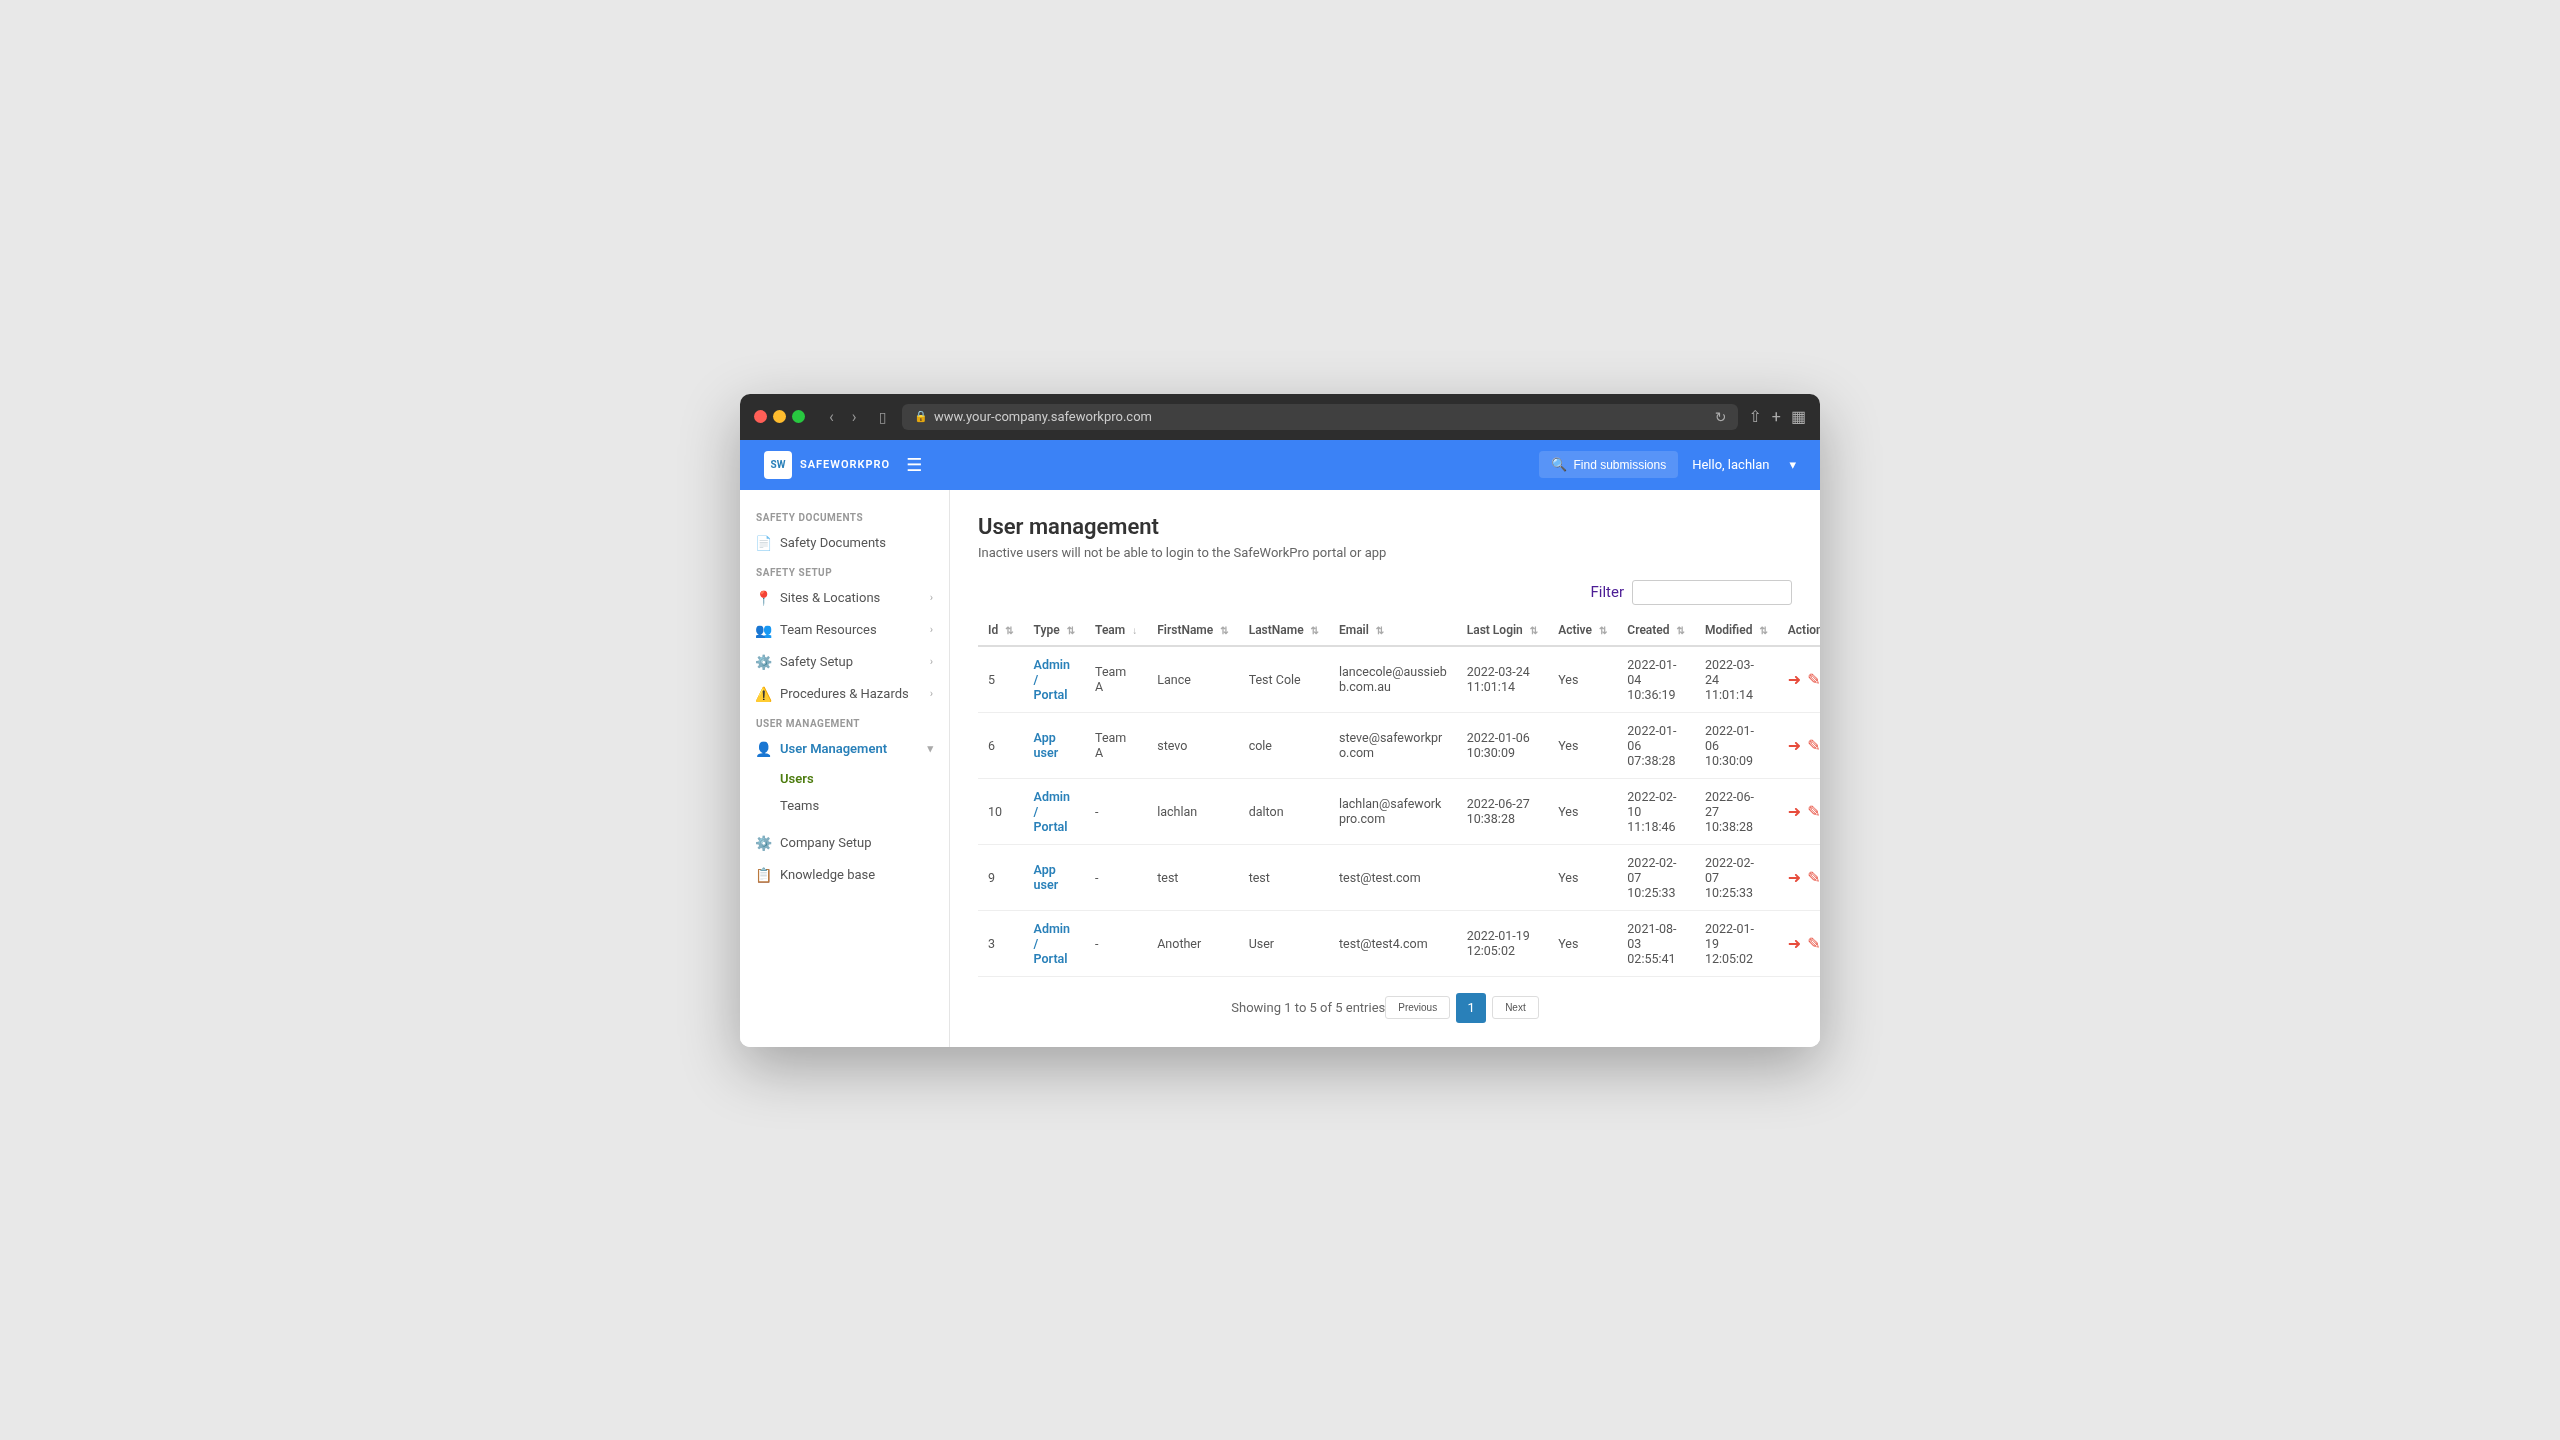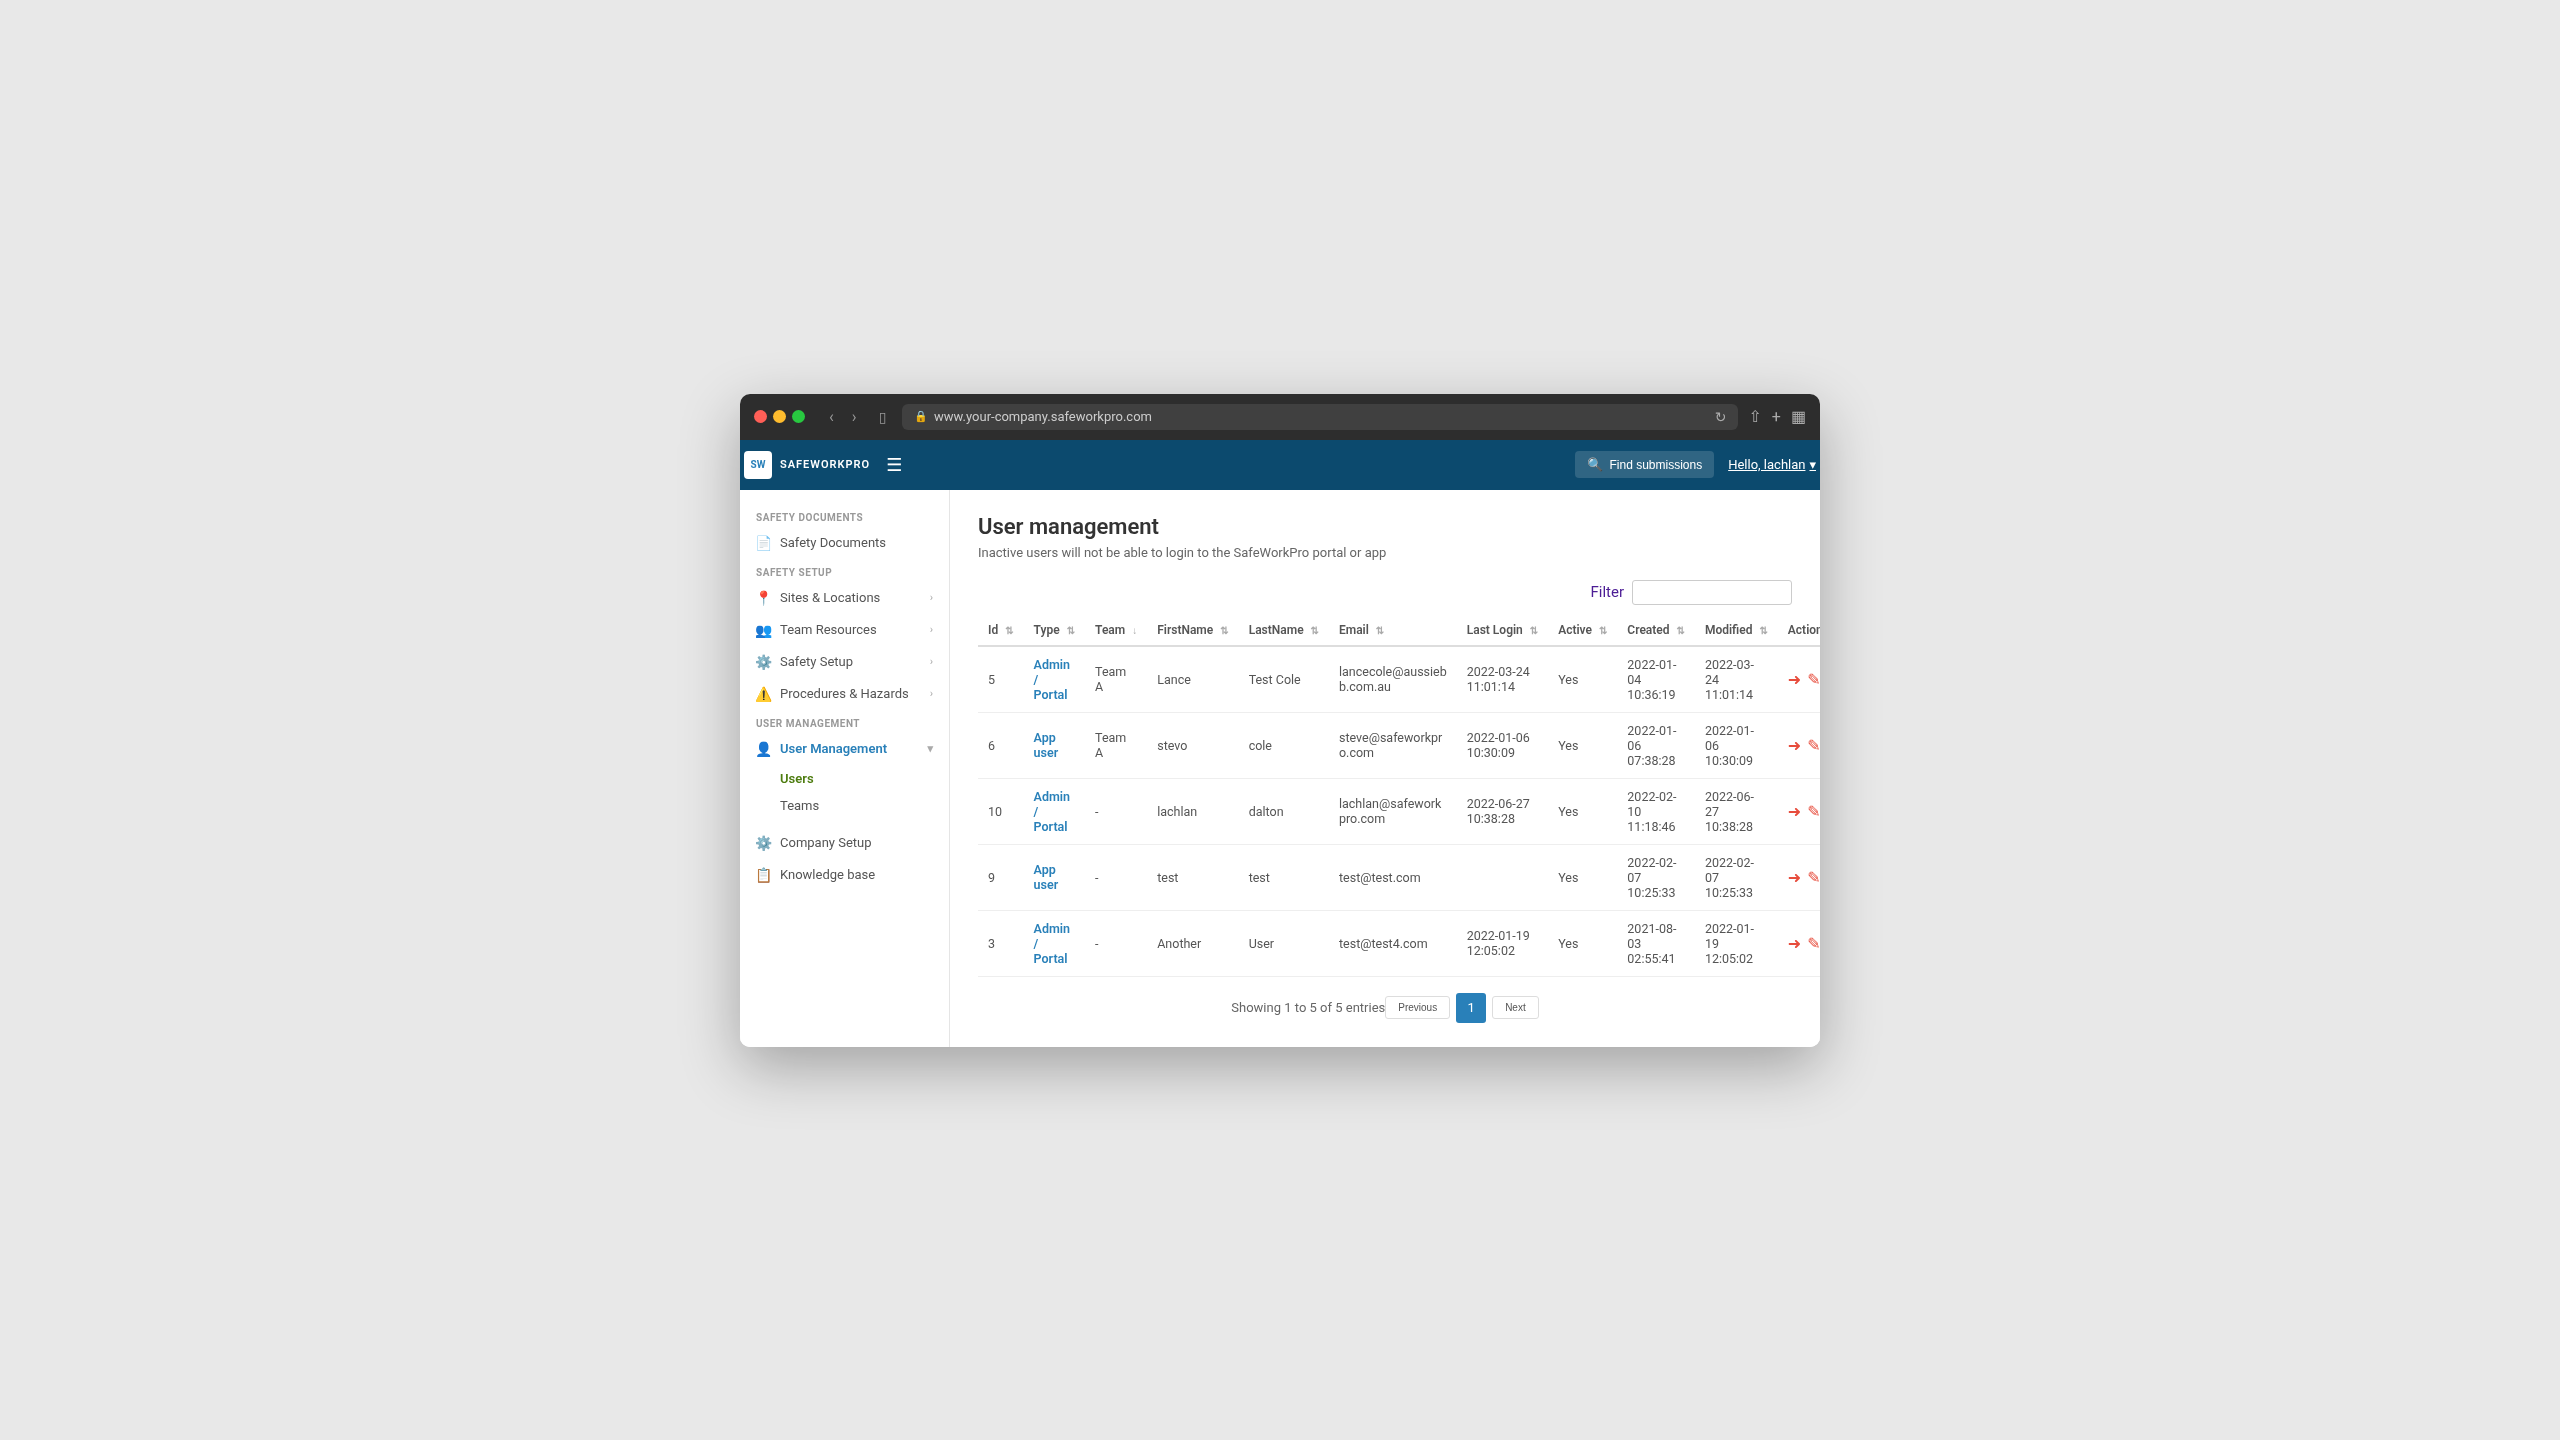--- a/index.html
+++ b/index.html
@@ -69,22 +69,22 @@
     .address-bar .lock-icon { font-size: 11px; color: #aaa; }
     .browser-actions {
       display: flex;
       gap: 10px;
       color: #aaa;
       font-size: 16px;
     }
     .browser-actions span { cursor: pointer; }
     
     .app-header {
-      background: #0c4a6e;
-      padding: 0 4px;
+      background: #3b82f6;
+      padding: 0 24px;
       display: flex;
       align-items: center;
       height: 50px;
     }
     .app-logo {
       display: flex;
       align-items: center;
       gap: 8px;
     }
     .logo-mark {
@@ -125,22 +125,21 @@
       cursor: pointer;
     }
     .find-submissions .search-icon { font-size: 13px; }
     .user-menu {
       color: #fff;
       font-size: 13px;
       margin-left: 14px;
       cursor: pointer;
       display: flex;
       align-items: center;
-      gap: 4px;
-      text-decoration: underline;
+      gap: 20px;
     }
     
     .app-body {
       display: flex;
       height: calc(100% - 50px);
       background: #f5f5f5;
     }
     
     .sidebar {
       width: 210px;

